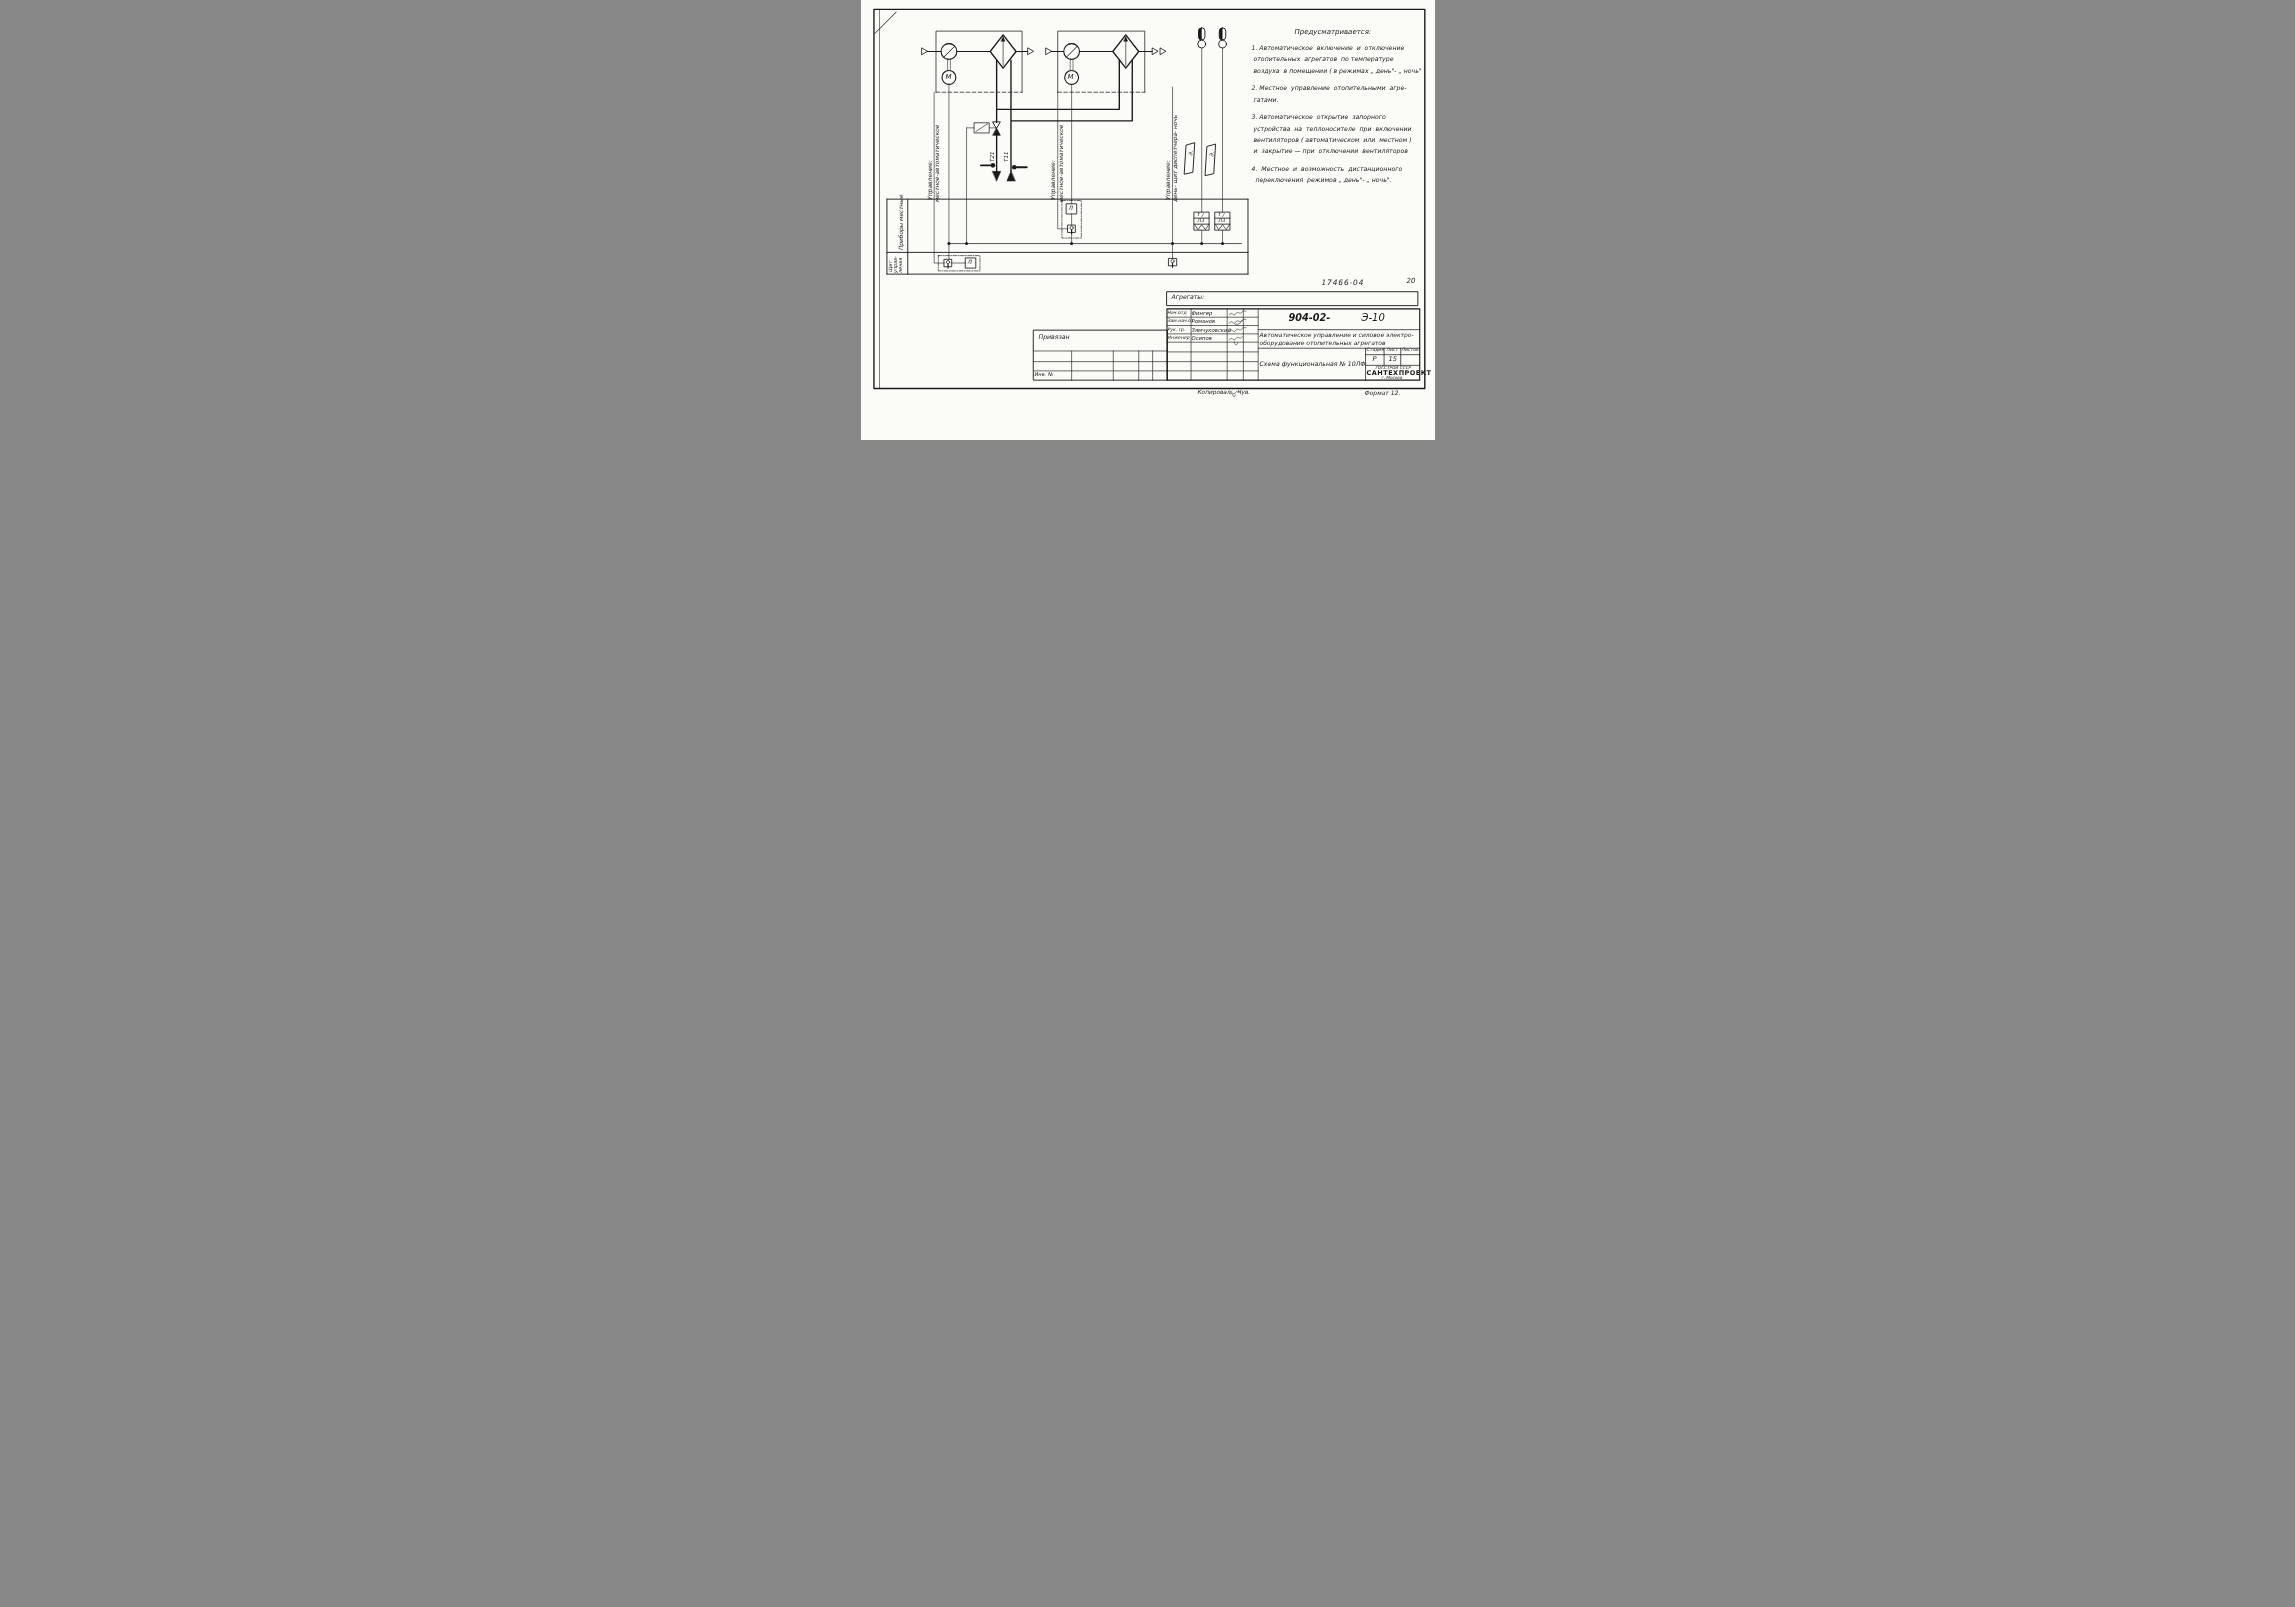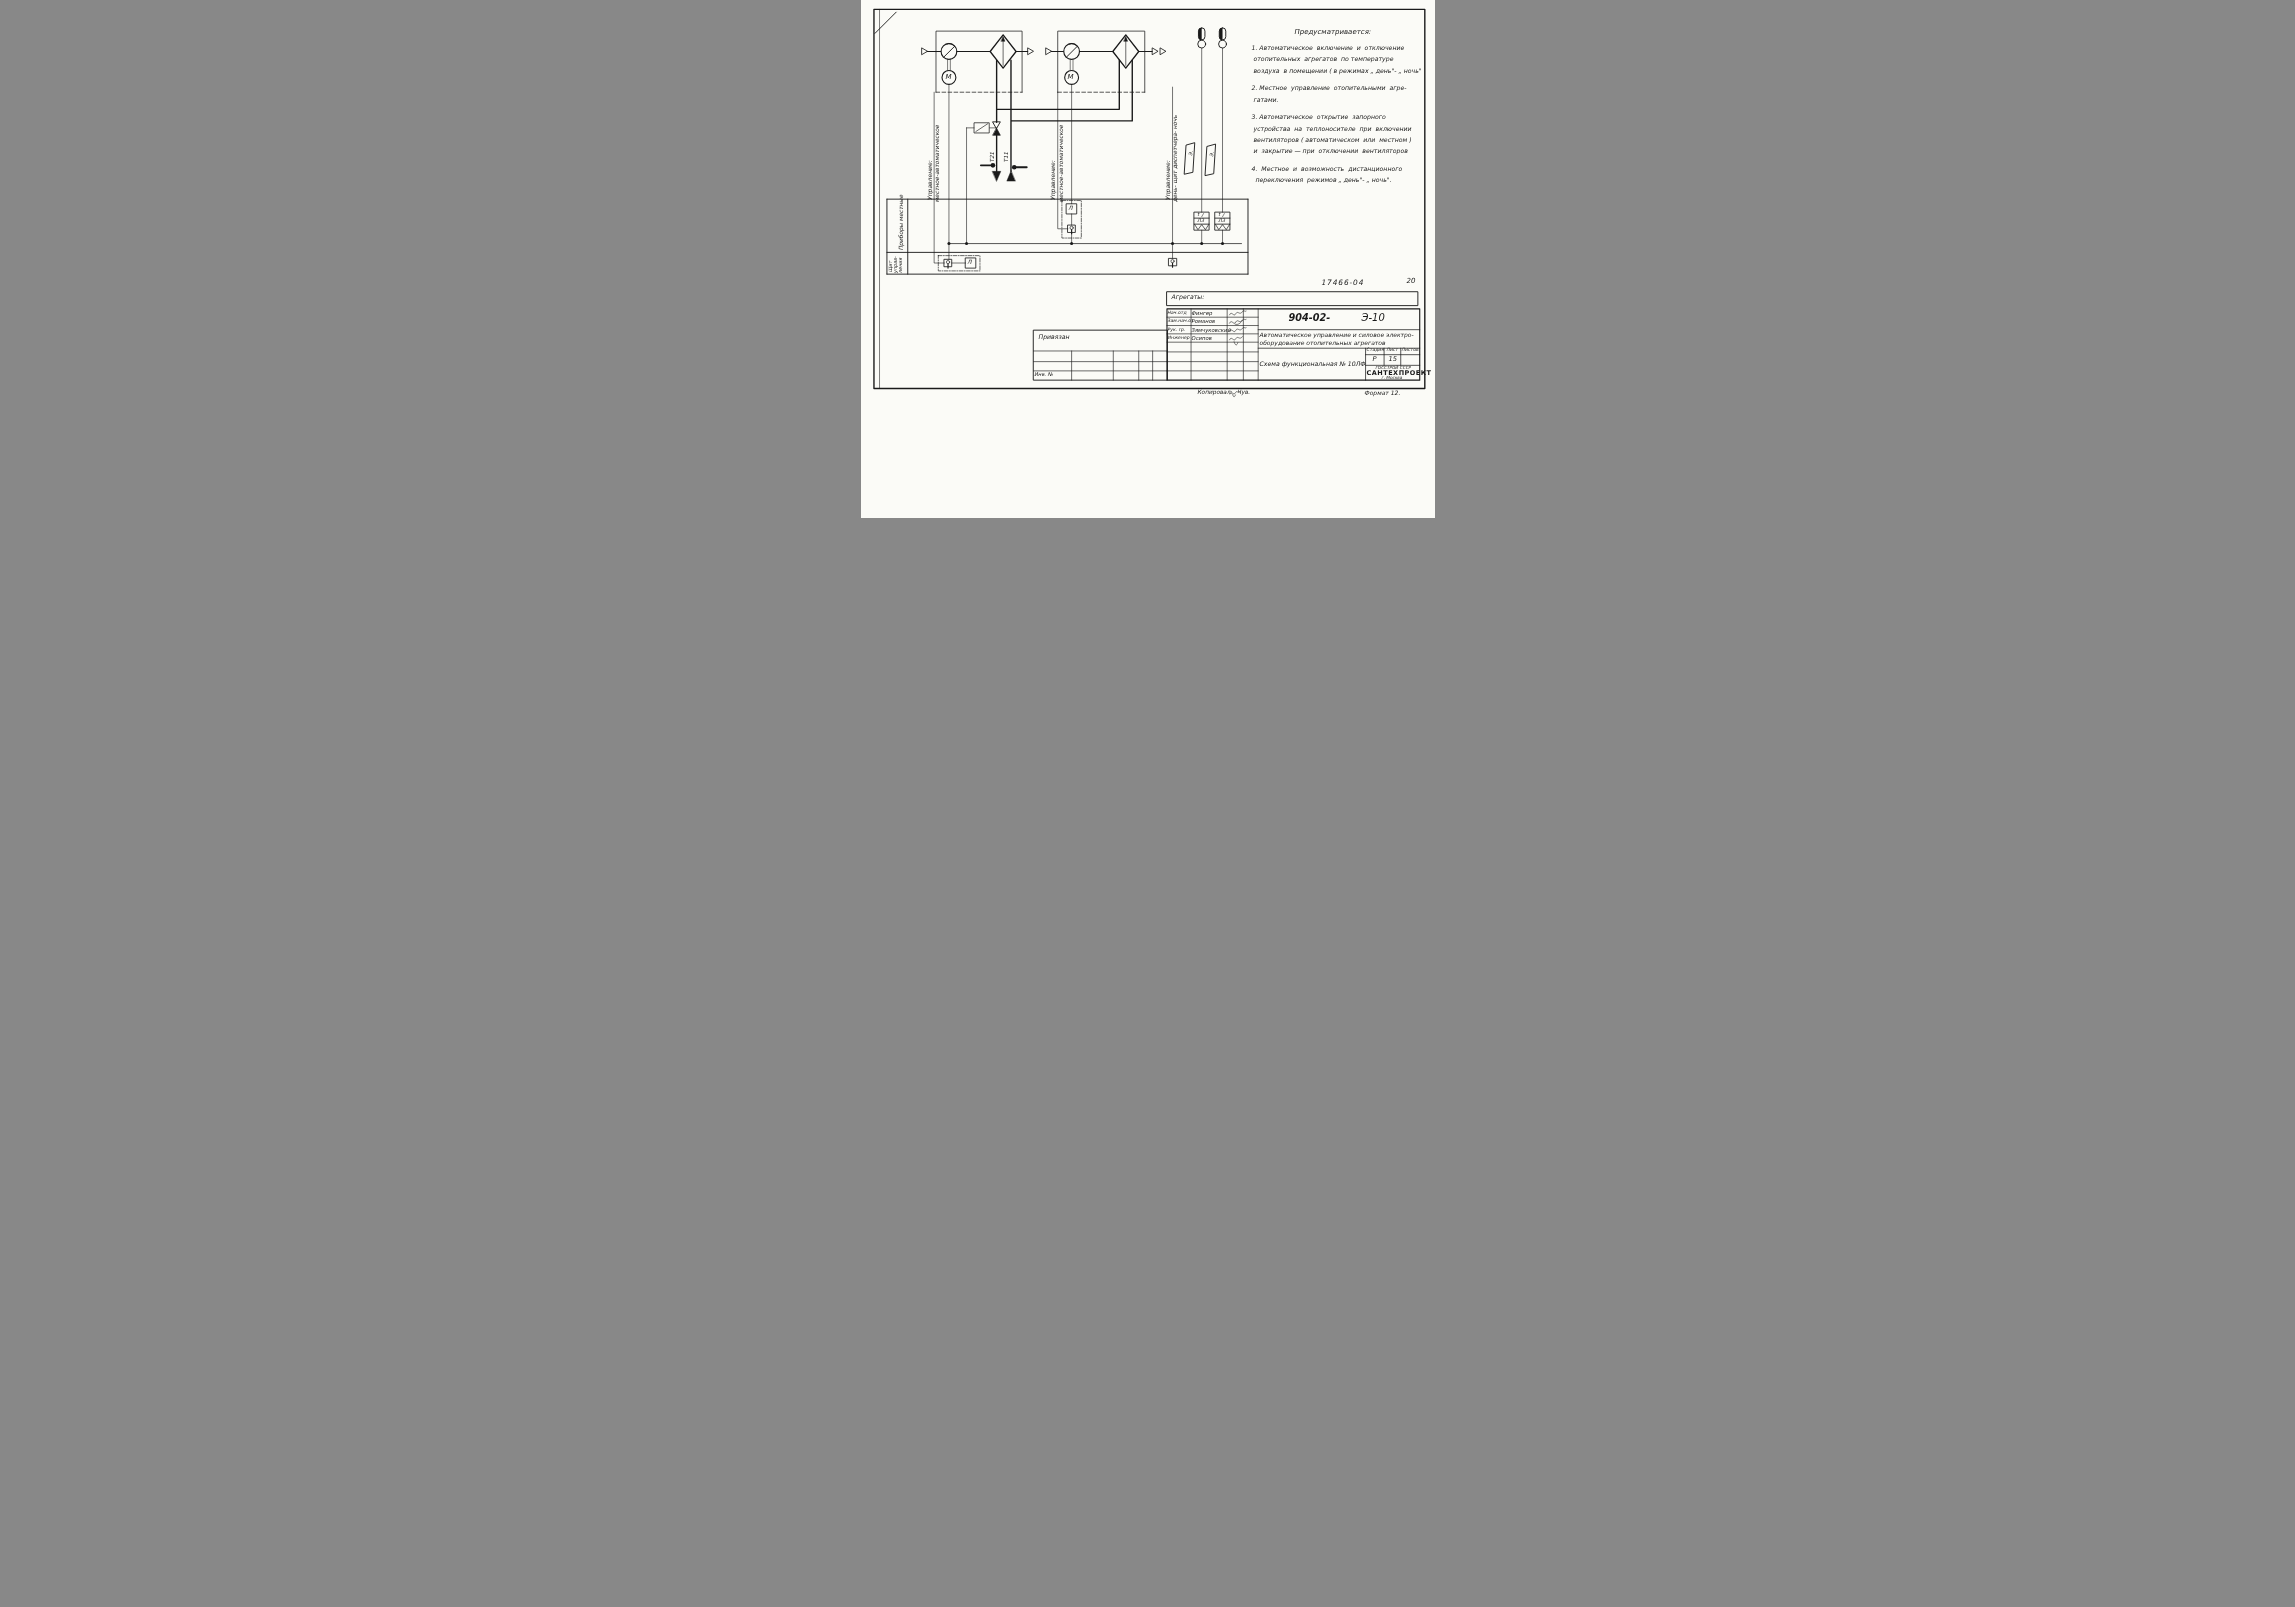--- a/index.html
+++ b/index.html
@@ -1,16 +1,16 @@
 <!DOCTYPE html>
 <html style="font-size:7.4px"><head>
 <meta charset="utf-8">
 <style>
   html,body{margin:0;padding:0;background:#888;}
-  .sheet{position:relative;width:574px;height:518px;margin:0 auto;background:#fbfbf7;
+  .sheet{position:relative;width:574px;height:440px;margin:0 auto;background:#fbfbf7;
          font-family:"DejaVu Sans",sans-serif;font-style:italic;color:#1a1a1a;overflow:hidden;}
   svg.overlay{position:absolute;left:0;top:0;}
   .t{position:absolute;white-space:nowrap;line-height:1.05;}
   .vt{position:absolute;white-space:nowrap;transform-origin:0 0;transform:rotate(-90deg);line-height:1;}
   .vt80{position:absolute;white-space:nowrap;transform-origin:0 0;transform:rotate(-80deg);line-height:1;}
   .pre{white-space:pre-wrap;}
   .rm{font-style:normal;}
   .b{font-weight:bold;}
   .notes{position:absolute;left:391px;top:42px;width:178px;font-size:6.2px;line-height:11.3px;}
   .notes>div{margin-bottom:6.5px;}

